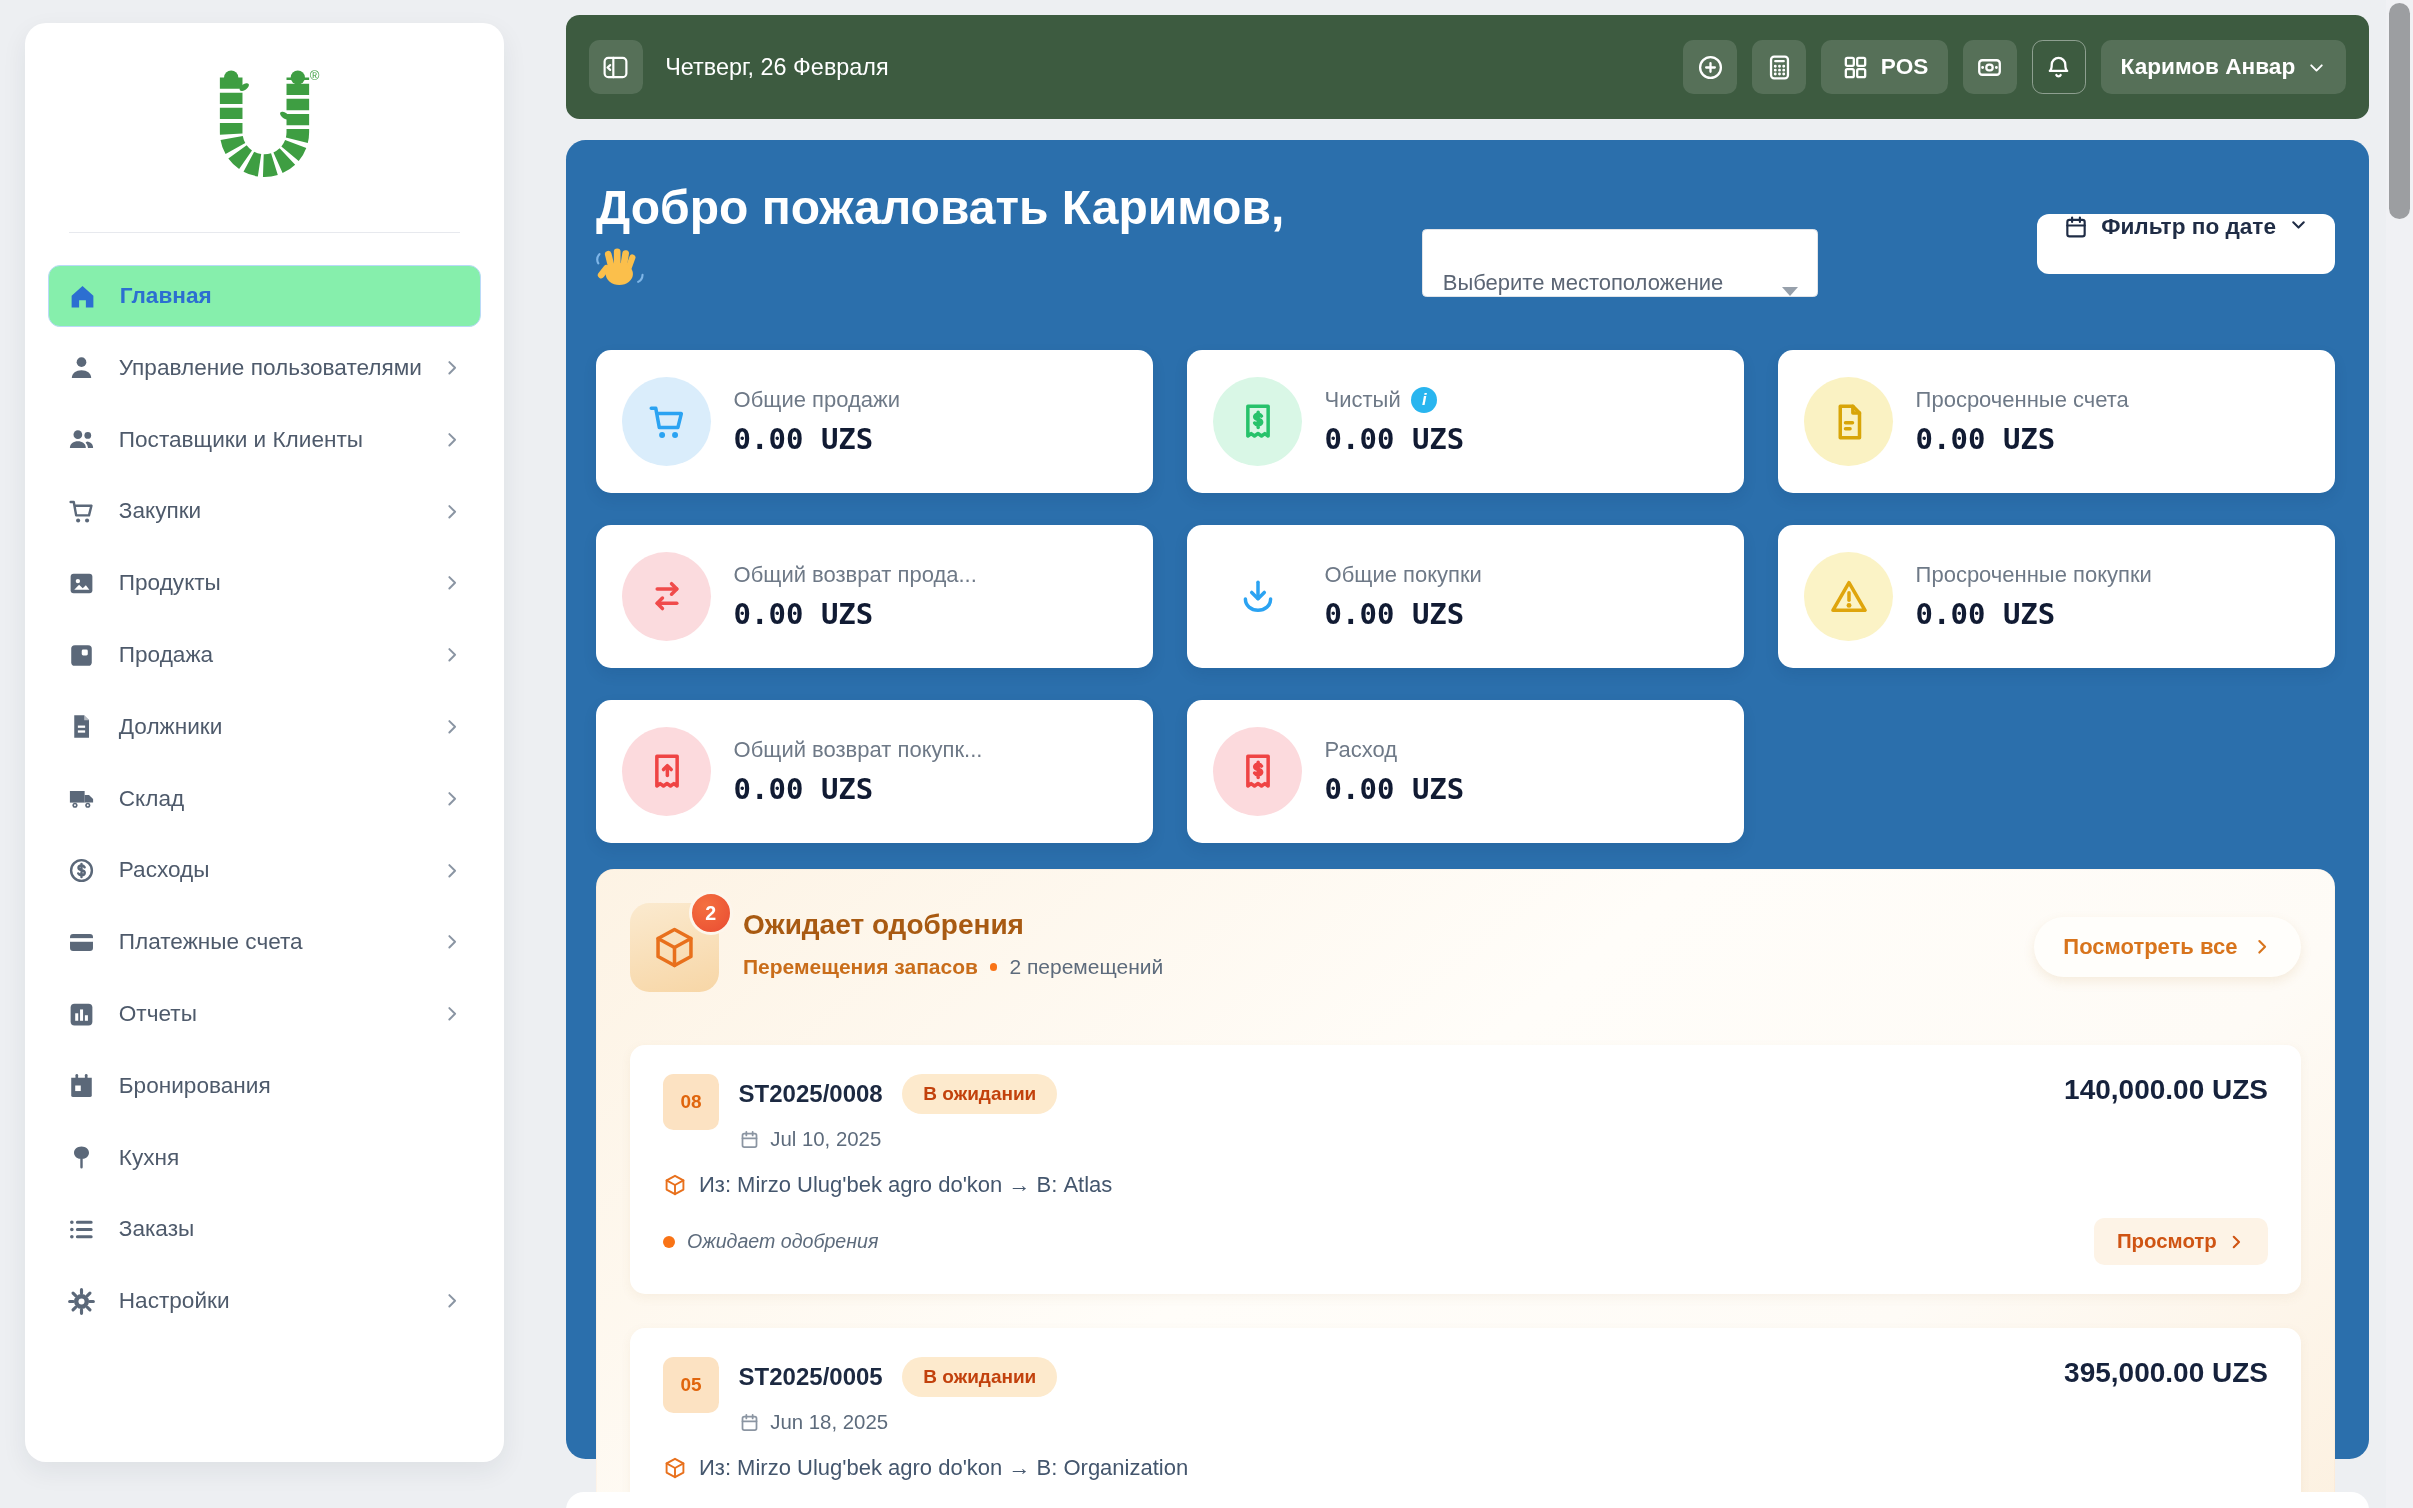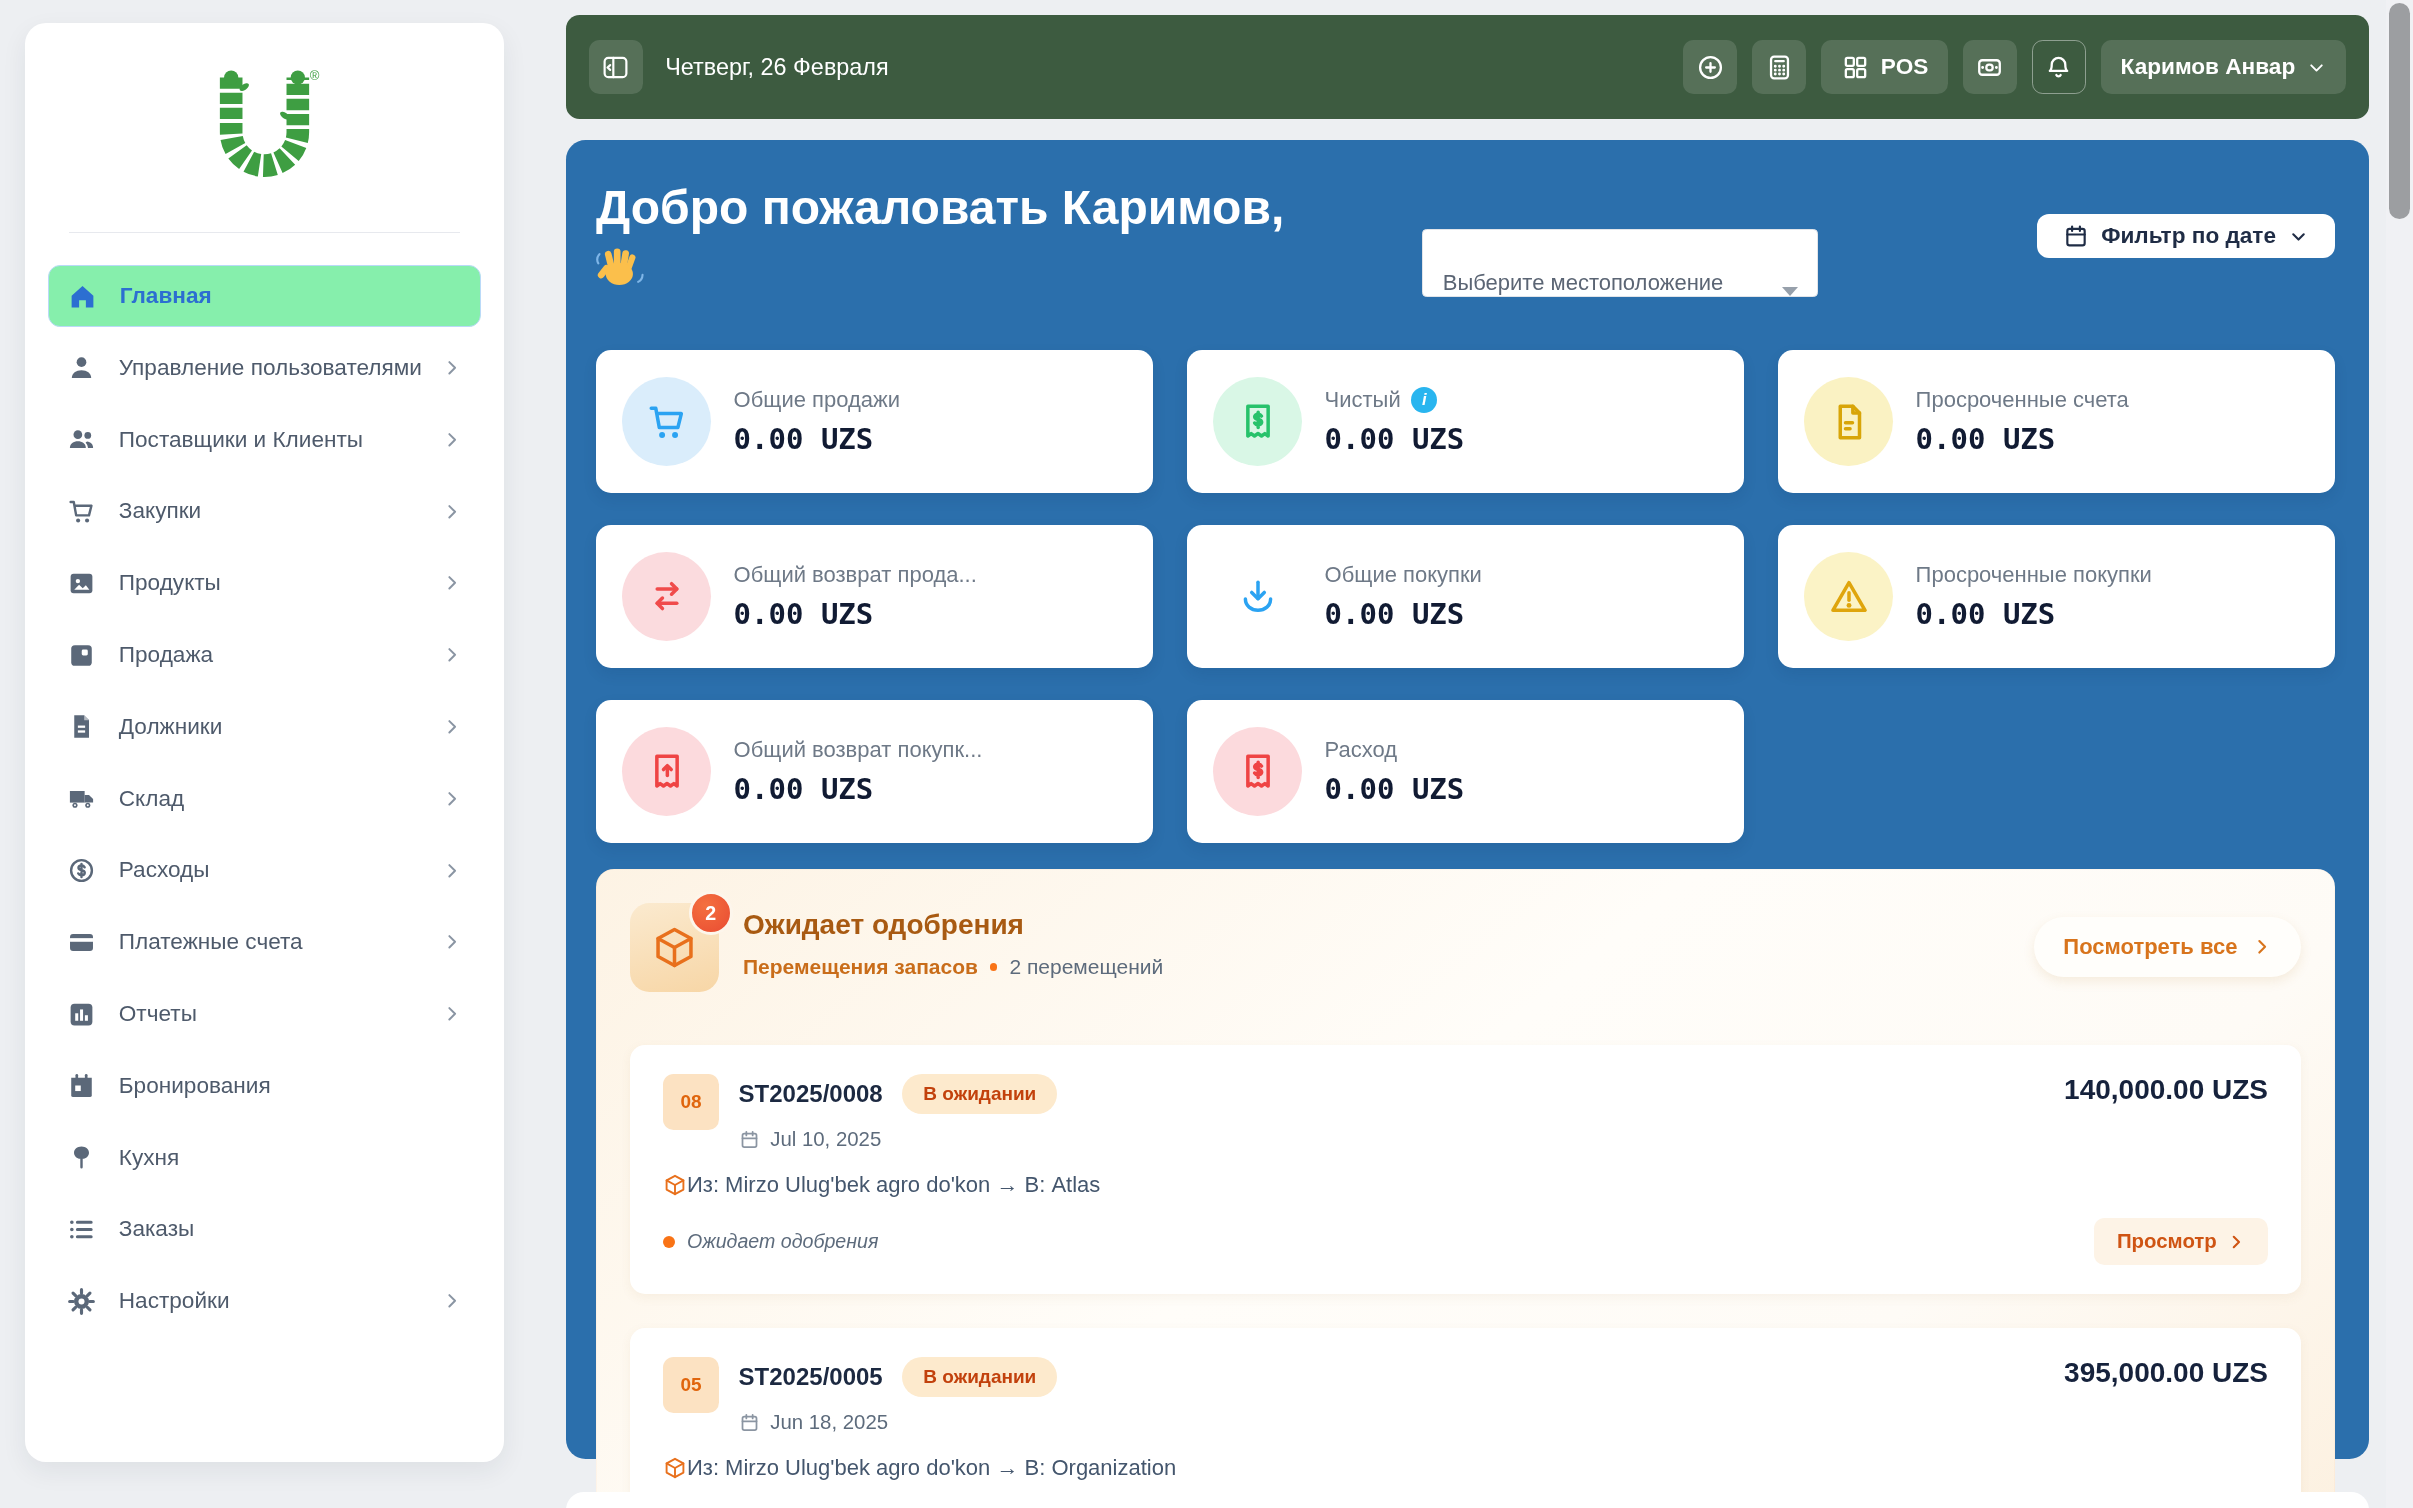--- a/index.html
+++ b/index.html
@@ -39,22 +39,22 @@
     border-radius:19.6px;padding:41px 34px 0 30px}
   .welcome-row{display:flex;align-items:flex-start}
   .w-col{flex:1}
   .w-title{color:#fff;font-size:48px;font-weight:700;line-height:1.12}
   .wave{margin-top:9px;width:48px;height:48px}
   .loc-select{margin-top:48px;width:396px;height:68px;background:#fff;border-radius:4.5px;
     display:flex;align-items:flex-end;justify-content:space-between;padding:0 19.6px;
     font-size:22px;color:#5b6574;cursor:pointer;border:0.8px solid #e1e4e9}
   .caret{width:0;height:0;border-left:8.3px solid transparent;border-right:8.3px solid transparent;
     border-top:9.8px solid #97a0ab}
-  .date-filter{margin-left:219px;margin-top:33px;height:44px;padding:0 26px;background:#fff;
-    border-radius:12px;display:flex;align-items:center;gap:12px;font-size:22.6px;font-weight:700;
+  .date-filter{margin-left:219px;margin-top:33px;height:60px;padding:0 26px;background:#fff;
+    border-radius:12px;display:flex;align-items:flex-start;gap:12px;font-size:22.6px;font-weight:700;
     color:#1f2c45;cursor:pointer;white-space:nowrap}
   .date-filter svg{width:26px;height:26px}
   .date-filter svg.cd{width:21px;height:21px}
 
   
   .stats{margin-top:53px;display:grid;grid-template-columns:repeat(3,1fr);gap:32px 34px}
   .stat-card{background:#fff;border-radius:15px;height:143px;display:flex;align-items:center;
     padding:0 18px 0 26px;box-shadow:0 6px 13.6px rgba(10,40,80,.10)}
   .bubble{width:89px;height:89px;border-radius:50%;flex:none;display:flex;align-items:center;justify-content:center}
   .bubble svg{width:42px;height:42px}
@@ -92,21 +92,21 @@
   .t-top{display:flex;align-items:flex-start}
   .t-num{width:56px;height:56px;border-radius:10.6px;background:#fce2c2;color:#e0650d;font-size:19px;
     font-weight:800;display:flex;align-items:center;justify-content:center;flex:none}
   .t-mid{margin-left:19.6px}
   .t-code-row{display:flex;align-items:center;gap:19.6px}
   .t-code{font-size:24px;font-weight:800;color:#1c2941}
   .t-status{background:#fdeacd;color:#c2410c;font-size:19px;font-weight:700;padding:9px 21px;border-radius:754px}
   .t-date{margin-top:13.6px;display:flex;gap:10.6px;align-items:center;color:#5d6b7c;font-size:20.4px}
   .t-date svg{width:21px;height:21px;color:#8b95a2}
   .t-amount{margin-left:auto;font-size:28px;font-weight:800;color:#16223c}
-  .t-route{margin-top:21px;display:flex;gap:0;align-items:center;font-size:22px;color:#44566d}
+  .t-route{margin-top:21px;display:flex;gap:12px;align-items:center;font-size:22px;color:#44566d}
   .t-route svg{width:24px;height:24px;color:#e8701c;flex:none}
   .t-bottom{margin-top:auto;display:flex;align-items:center}
   .t-note{display:flex;gap:12px;align-items:center;font-size:19.6px;font-style:italic;color:#5d6b7c}
   .t-note .dot{width:12px;height:12px;border-radius:50%;background:#f97316;flex:none}
   .t-view{margin-left:auto;background:#fdf3e6;border-radius:10.6px;padding:12px 22.6px;display:flex;gap:10.6px;
     align-items:center;color:#cf5413;font-size:20.4px;font-weight:700;cursor:pointer}
   .t-view svg{width:18px;height:18px}
 
   
   .peek{position:absolute;left:566px;top:1492px;width:1803px;height:30px;background:#fff;border-radius:18px 18px 0 0}

